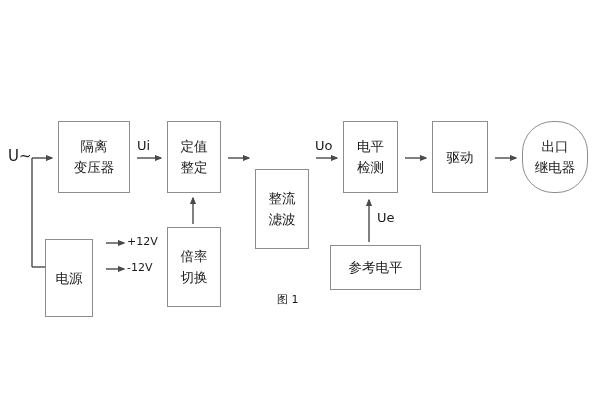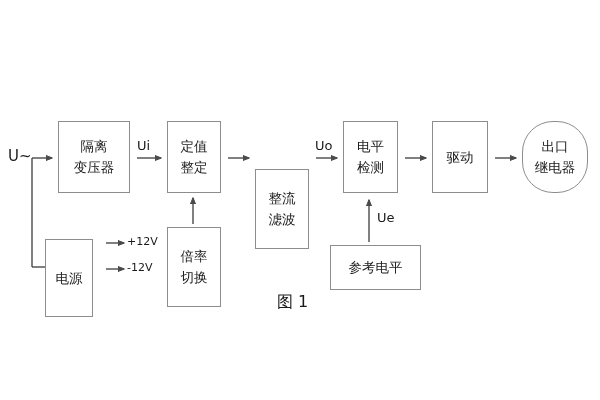--- a/index.html
+++ b/index.html
@@ -49,21 +49,21 @@
   }
   .rail-label {
     position: absolute;
     font-size: 11px;
     color: #1a1a1a;
     white-space: nowrap;
     line-height: 1;
   }
   .caption {
     position: absolute;
-    font-size: 16px;
+    font-size: 11px;
     color: #1a1a1a;
     white-space: nowrap;
     line-height: 1;
     text-align: right;
   }
   svg line, svg path, svg polyline {
     stroke: #4a4a4a;
   }
 </style>
 </head>

